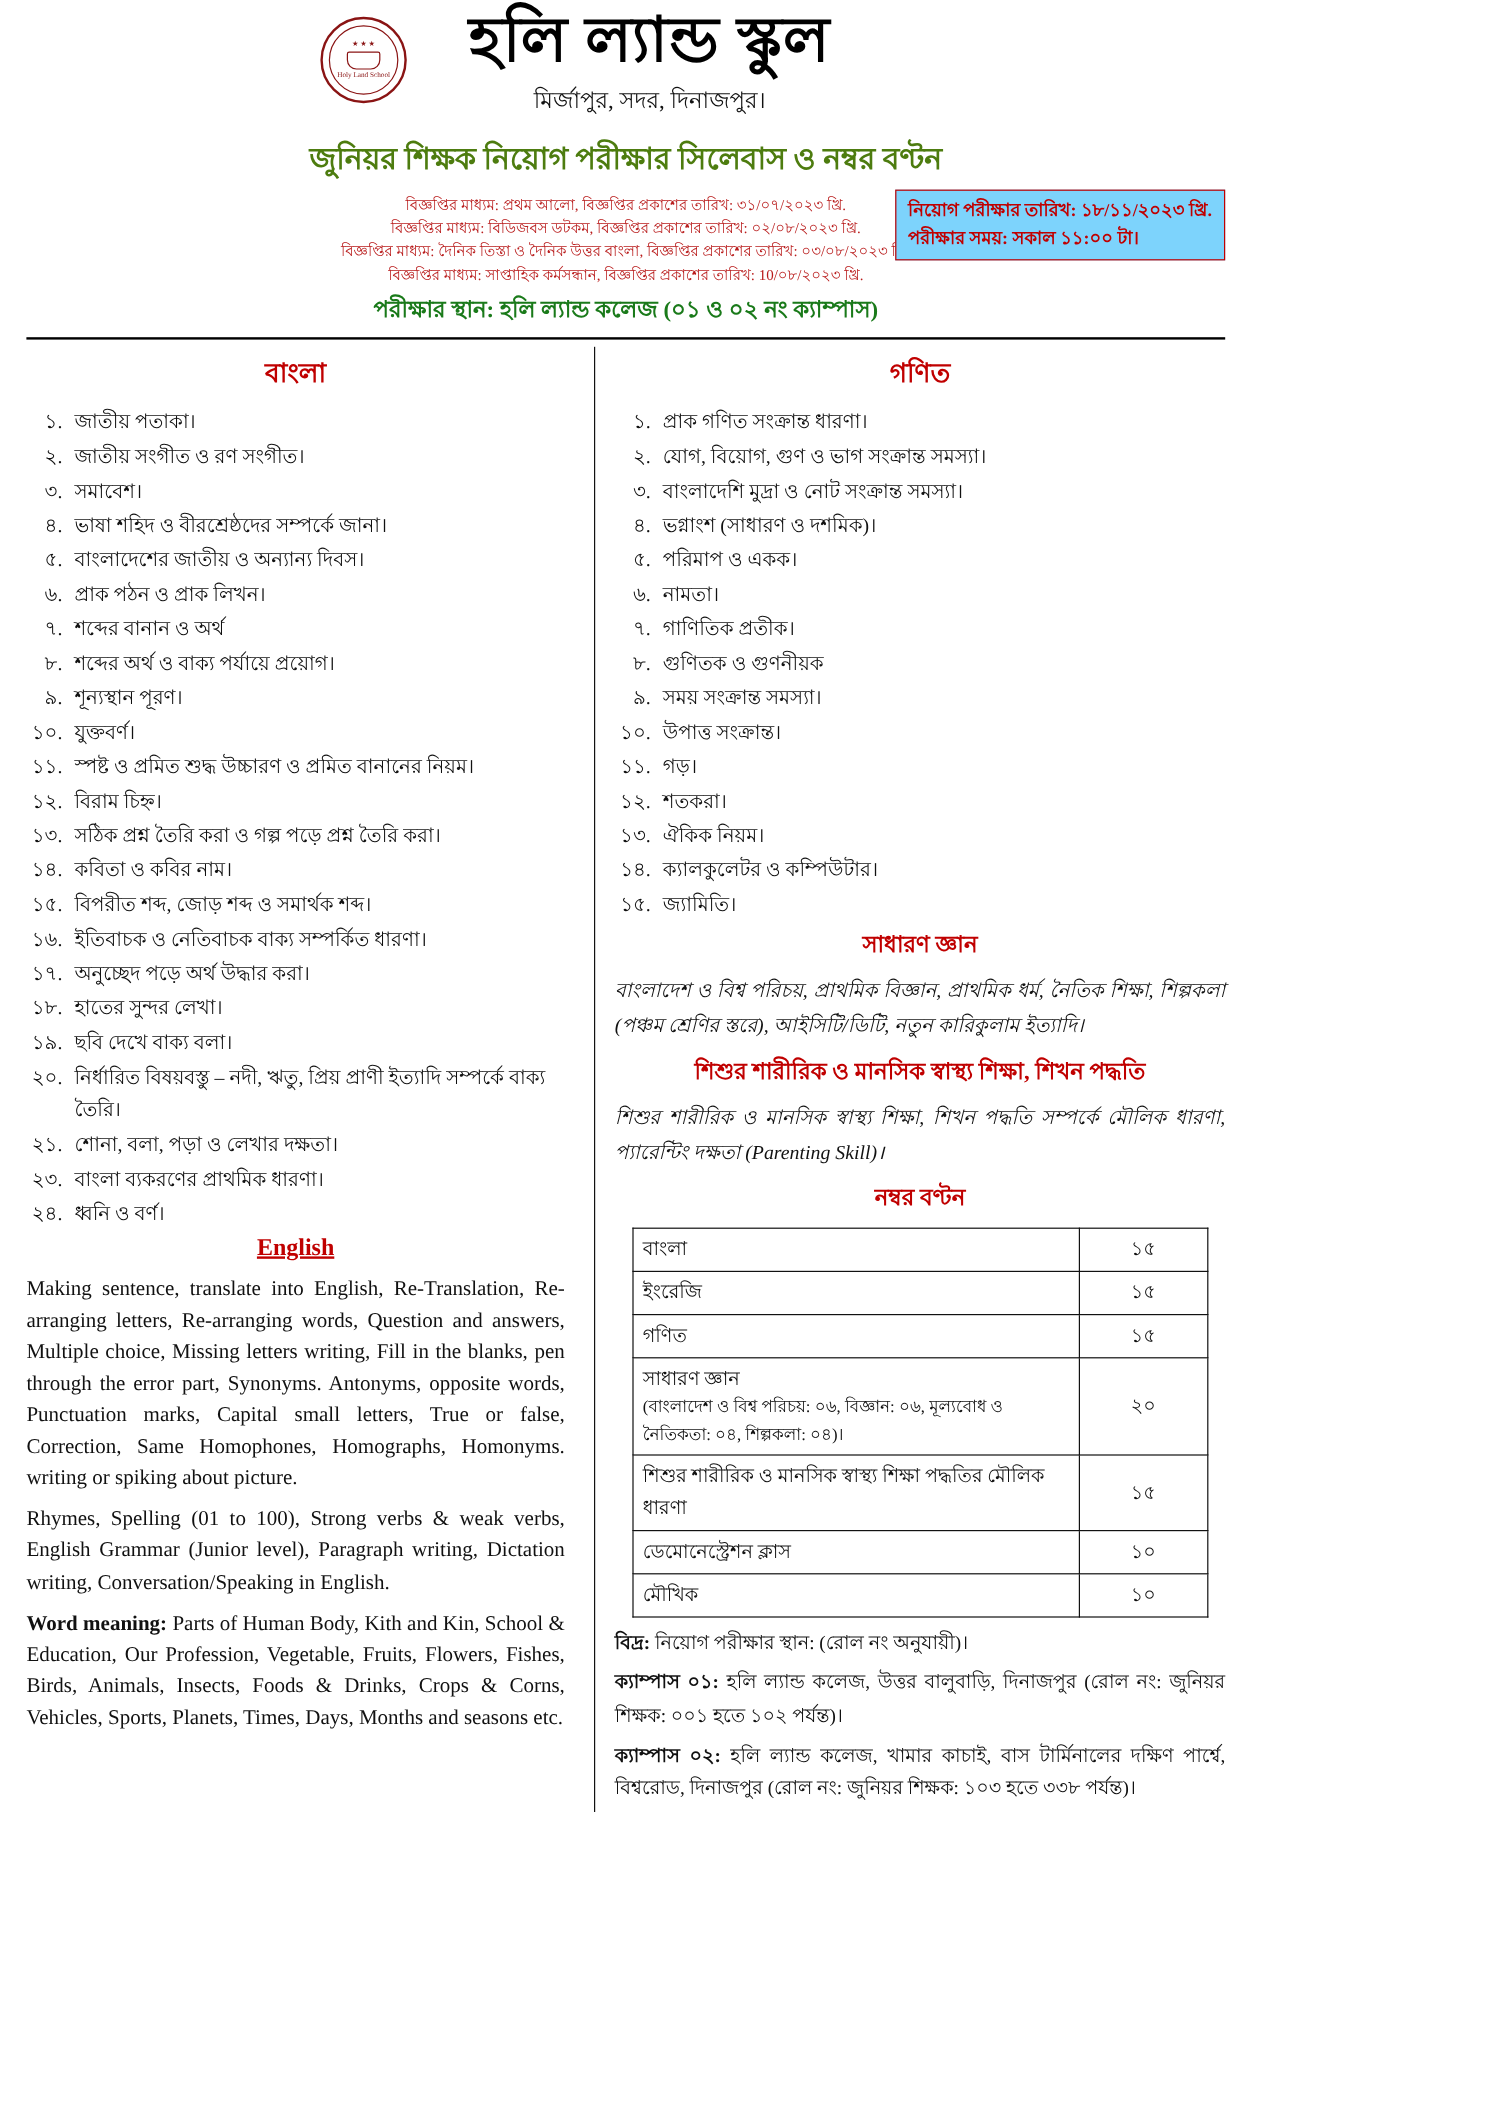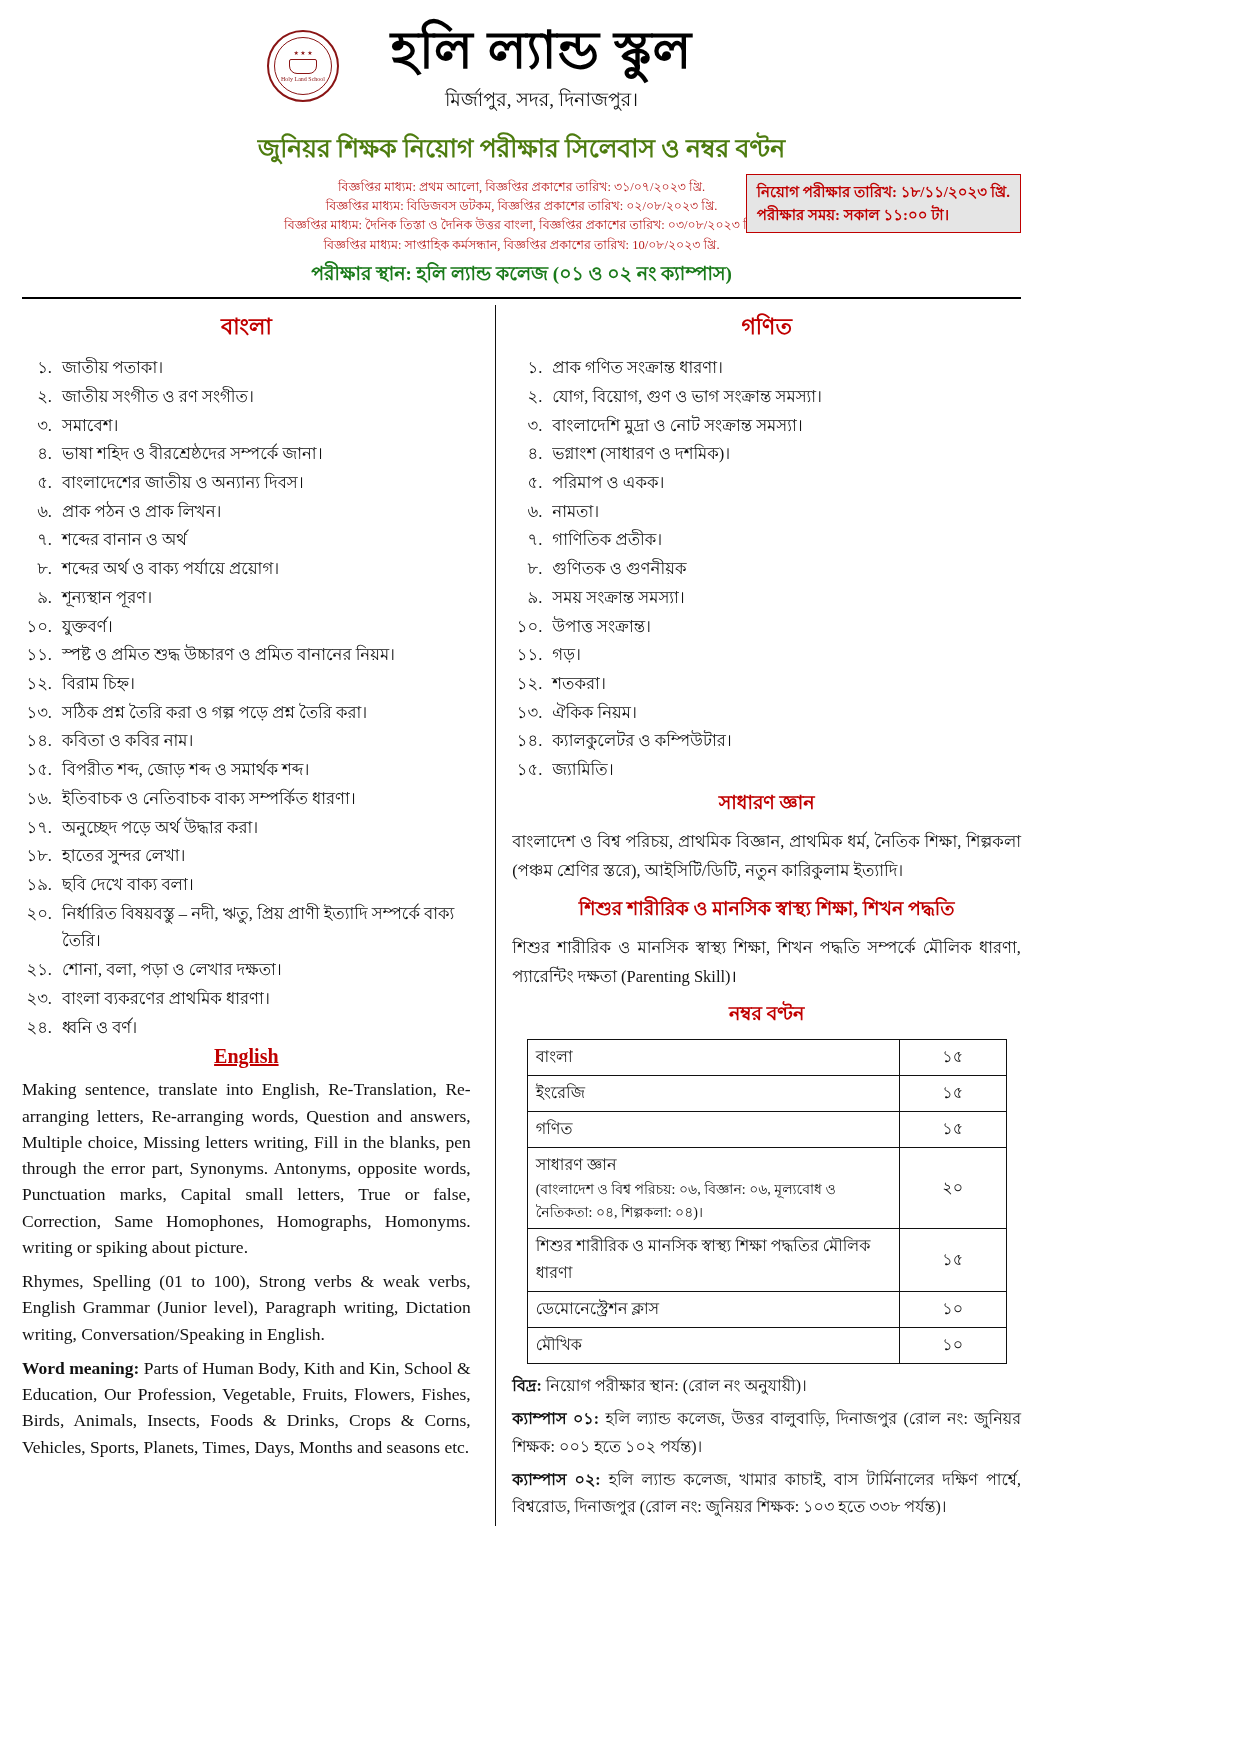--- a/index.html
+++ b/index.html
@@ -4,21 +4,21 @@
 <style>
   html, body { margin:0; padding:0; }
   body {
     width:1241px; height:1754px;
     background:#ffffff;
     font-family:"Liberation Serif", serif;
     color:#111;
     position:relative;
     overflow:hidden;
   }
-  .page { position:relative; width:1043px; height:1754px; box-sizing:border-box; padding:24px 22px 10px 22px; }
+  .page { position:relative; width:1043px; height:1754px; box-sizing:border-box; padding:8px 22px 10px 22px; }
 
   
   .header { text-align:center; position:relative; }
   .logo {
     position:absolute; left:245px; top:6px;
     width:72px; height:72px; border-radius:50%;
     border:2px solid #8a1414;
     display:flex; align-items:center; justify-content:center;
     box-sizing:border-box;
     background:#fff;
@@ -34,21 +34,21 @@
   .school-name {
     font-size:52px; font-weight:bold; color:#000; letter-spacing:1px;
     line-height:1.05; margin:0 0 2px 0; padding-left:40px;
   }
   .school-addr { font-size:19px; margin:6px 0 0 0; padding-left:40px; }
   .exam-title { font-size:25px; font-weight:bold; color:#4d7c0f; margin:12px 0 6px 0; }
   .notices { font-size:12.5px; line-height:1.55; color:#b91c1c; }
   .notices div { margin:0; }
   .exam-date-box {
     position:absolute; right:0px; top:150px;
-    border:1.4px solid #c00000; background:#e5e5e5;
+    border:1.4px solid #c00000; background:#7dd3fc;
     padding:6px 10px; text-align:left;
     font-size:15px; color:#c00000; line-height:1.5; font-weight:bold;
   }
   .venue { font-size:19px; font-weight:bold; color:#1a7a1a; margin:4px 0 6px 0; }
   .hr { border-top:2px solid #000; margin:4px 0 0 0; }
 
   
   .columns { display:flex; margin-top:6px; }
   .col { box-sizing:border-box; }
   .col-left { width:560px; padding-right:14px; }
@@ -60,21 +60,21 @@
   .sec-head.small { font-size:19px; }
 
   ol.bn { list-style:none; margin:0; padding:0; font-size:16.5px; line-height:1.68; }
   ol.bn li { display:flex; margin-bottom:1px; }
   ol.bn li .num { width:40px; flex:0 0 40px; text-align:right; padding-right:10px; box-sizing:border-box; }
   ol.bn li .txt { flex:1; }
 
   .en-para { font-size:17.5px; line-height:1.5; text-align:justify; margin:6px 0 8px 0; }
   .en-para b { font-weight:bold; }
 
-  .gk-para { font-size:16.5px; line-height:1.75; text-align:justify; margin:2px 0 8px 0; }
+  .gk-para { font-size:16.5px; line-height:1.75; text-align:justify; margin:2px 0 8px 0;font-style:italic; }
 
   
   table.marks { border-collapse:collapse; width:480px; margin:4px auto 8px auto; font-size:16px; }
   table.marks th, table.marks td { border:1.3px solid #111; padding:4px 8px; vertical-align:middle; }
   table.marks th { text-align:center; font-weight:bold; }
   table.marks td.subj { text-align:left; }
   table.marks td.num { text-align:center; width:90px; }
   table.marks td.total { text-align:center; font-weight:bold; }
   .sub-note { font-size:14px; line-height:1.6; }
 

